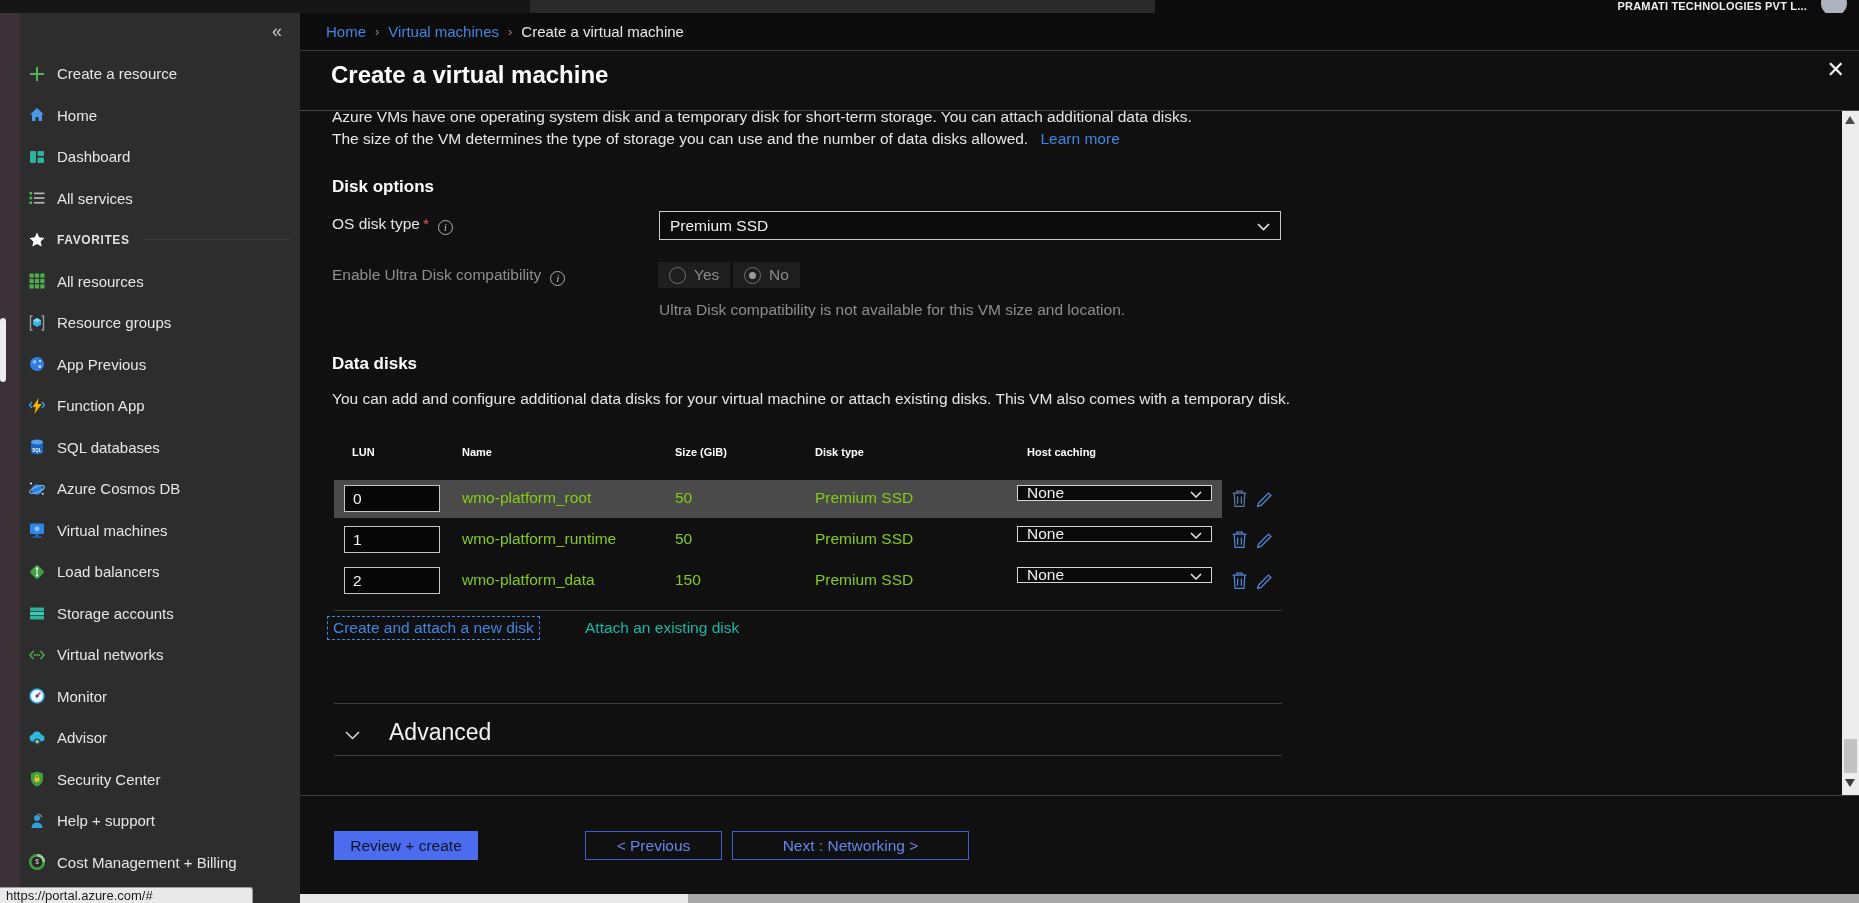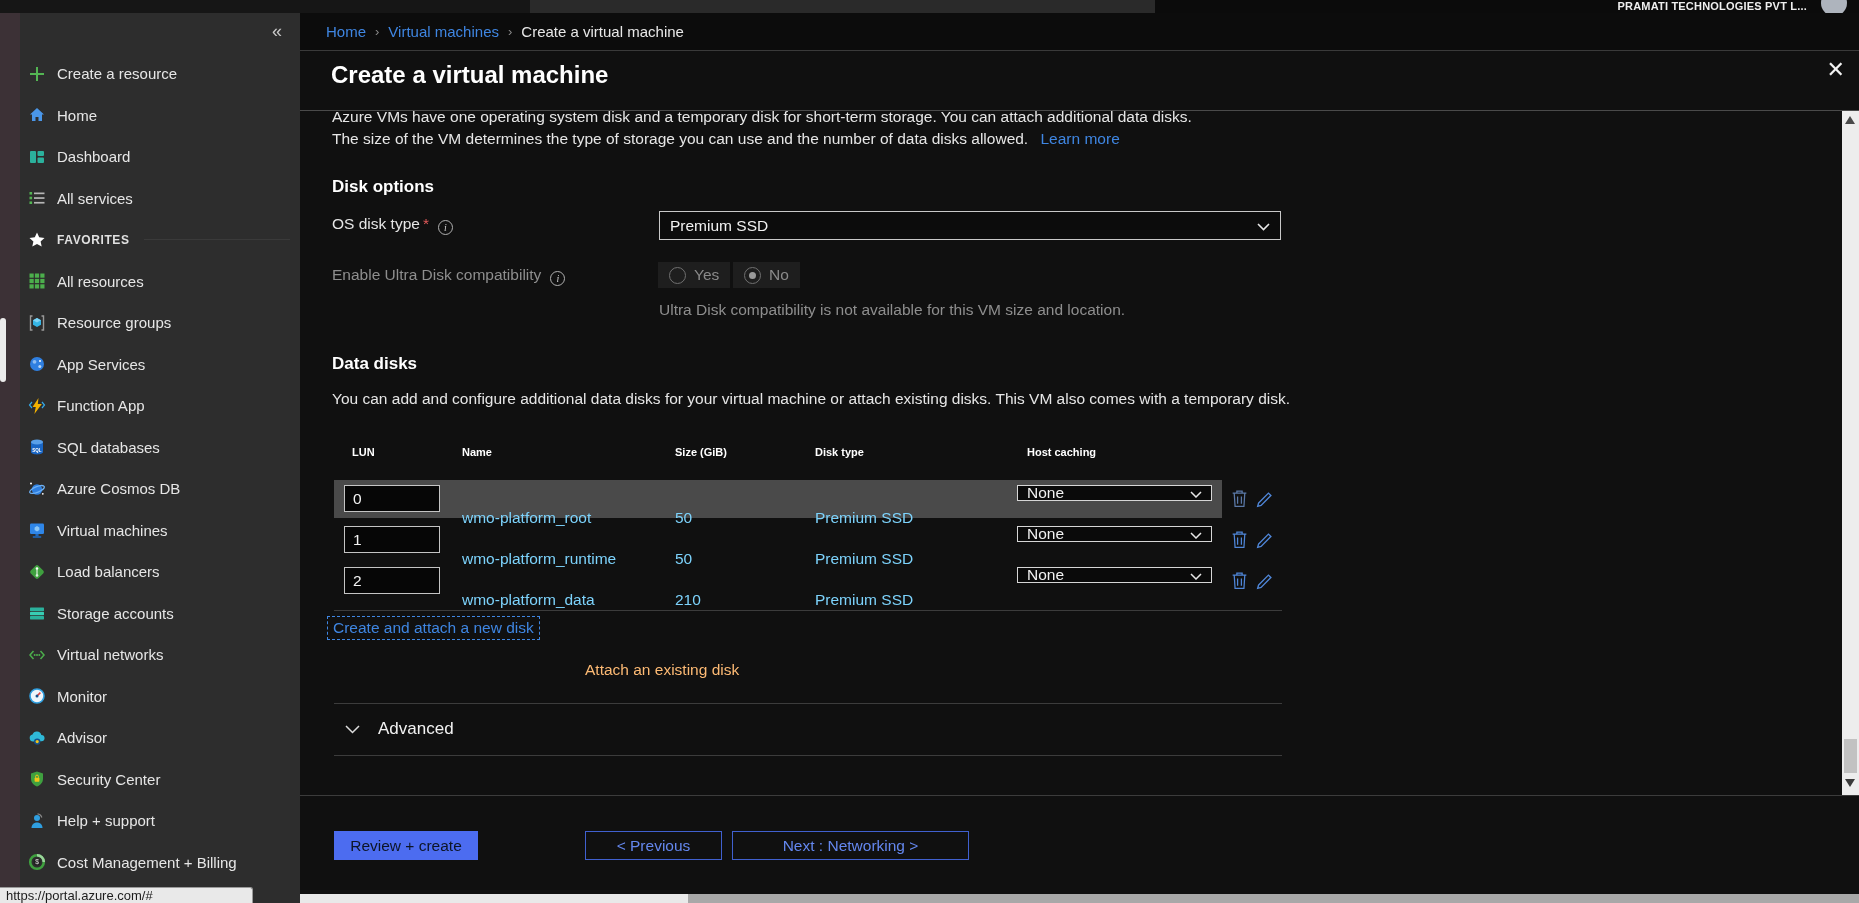--- a/index.html
+++ b/index.html
@@ -54,30 +54,30 @@
 
   .chip { position:absolute; height:26px; background:#1e1e1e; display:flex; align-items:center; gap:8px; padding:0 11px; color:#8a8a8a; }
   .radio { width:17px; height:17px; border:1px solid #707070; border-radius:50%; position:relative; background:transparent; }
   .radio.checked::after { content:""; position:absolute; left:4px; top:4px; width:7px; height:7px; border-radius:50%; background:#9a9a9a; }
 
   .thead span { position:absolute; font-weight:700; color:#fff; font-size:11px; }
   .disk-row { position:absolute; left:34px; width:888px; height:38px; }
   .disk-row.hl { background:#4a4a4a; }
   .lun-input { position:absolute; left:10px; top:5px; width:96px; height:27px; background:#060606; border:1px solid #c4c4c4;
                color:#f2f2f2; font-size:15.5px; padding:0 8px; font-family:"Liberation Sans", sans-serif; }
-  .cell { position:absolute; top:9px; color:#7dd3fc;margin-top:20px; }
+  .cell { position:absolute; top:9px; color:#84cc16; }
   .hc-select { position:absolute; left:683px; top:5px; width:195px; height:16px; background:#0a0a0a; border:1px solid #d6d6d6;
                display:flex; align-items:center; padding:0 9px; color:#f2f2f2; cursor:pointer; }
   .hc-select .chev { margin-left:auto; }
   .row-icon { position:absolute; top:9px; width:20px; height:20px; cursor:pointer; }
 
   .dashed-link { position:absolute; border:1px dashed #3f86e2; padding:2px 5px; color:#3f86e2; cursor:pointer; }
-  .plain-link { position:absolute; color:#fdba74; cursor:pointer;margin-top:42px; }
-
-  .adv-row { position:absolute; left:45px; display:flex; align-items:flex-end; gap:18px; color:#f2f2f2; font-size:17px; cursor:pointer; }
+  .plain-link { position:absolute; color:#14b8a6; cursor:pointer; }
+
+  .adv-row { position:absolute; left:45px; display:flex; align-items:flex-end; gap:29px; color:#f2f2f2; font-size:23px; cursor:pointer; }
 
   .footer-div { position:absolute; left:0; top:782px; width:1559px; height:1px; background:#3c3c3c; }
   .btn { position:absolute; top:818px; height:29px; font-size:15.5px; display:flex; align-items:center; justify-content:center; cursor:pointer; }
   .btn-primary { left:34px; width:144px; background:#4c6cf0; color:#0d1526; border:1px solid #4c6cf0; }
   .btn-outline { background:transparent; border:1px solid #4060cf; color:#6487ee; }
 
   
   .vscroll { position:absolute; right:0; top:98px; width:17px; height:684px; background:#ededed; }
   .tri-up { position:absolute; left:3px; top:5px; width:0; height:0; border-left:5.5px solid transparent; border-right:5.5px solid transparent; border-bottom:8px solid #4a4a4a; }
   .tri-down { position:absolute; left:3px; top:668px; width:0; height:0; border-left:5.5px solid transparent; border-right:5.5px solid transparent; border-top:8px solid #3a3a3a; }
@@ -189,21 +189,21 @@
     </div>
     <div class="sb-item">
       <span class="ic">
           <svg width="18" height="18" viewBox="0 0 18 18">
             <circle cx="9" cy="9" r="7" fill="#2f7fe0"></circle>
             <circle cx="6.5" cy="6.8" r="1.9" fill="#8cbcf2"></circle>
             <circle cx="11.8" cy="11.4" r="1.5" fill="#bcd8f7"></circle>
             <circle cx="12" cy="6" r="1" fill="#ffffff"></circle>
           </svg>
         </span>
-      <span class="lbl">App Services</span>
+      <span class="lbl">App Previous</span>
     </div>
     <div class="sb-item">
       <span class="ic">
           <svg width="18" height="18" viewBox="0 0 18 18">
             <path d="M4 5L1.5 8 4 11" stroke="#35aae8" stroke-width="1.2" fill="none"></path>
             <path d="M14 5l2.5 3L14 11" stroke="#35aae8" stroke-width="1.2" fill="none"></path>
             <path d="M10.5 1L4.5 10h3.3L6.4 17 13.8 7h-4z" fill="#f2b100"></path>
           </svg>
         </span>
       <span class="lbl">Function App</span>
@@ -422,21 +422,21 @@
               <path d="M1.5 4h13M5.5 4V2h5v2M3 4l.8 12.5h8.4L13 4M6.2 7v7M9.8 7v7" stroke="#4f86d8" stroke-width="1.2" fill="none"></path>
             </svg></span>
         <span class="row-icon" style="left:922px"><svg width="19" height="19" viewBox="0 0 18 18">
               <path d="M2.5 13.2L11.8 3.9l2.3 2.3-9.3 9.3-3.2.9z" fill="none" stroke="#4f86d8" stroke-width="1.3"></path>
             </svg></span>
       </div>
 
       <div class="disk-row" style="top:451px">
         <input class="lun-input" readonly="" value="2" style="">
         <span class="cell" style="left:128px">wmo-platform_data</span>
-        <span class="cell" style="left:341px">210</span>
+        <span class="cell" style="left:341px">150</span>
         <span class="cell" style="left:481px">Premium SSD</span>
         <div class="hc-select">
           <span>None</span>
           <span class="chev"><svg width="12" height="7" viewBox="0 0 12 7">
                 <path d="M1 1l5 5 5-5" stroke="#e8e8e8" stroke-width="1.5" fill="none"></path>
               </svg></span>
         </div>
         <span class="row-icon" style="left:897px"><svg width="17" height="19" viewBox="0 0 16 18">
               <path d="M1.5 4h13M5.5 4V2h5v2M3 4l.8 12.5h8.4L13 4M6.2 7v7M9.8 7v7" stroke="#4f86d8" stroke-width="1.2" fill="none"></path>
             </svg></span>

